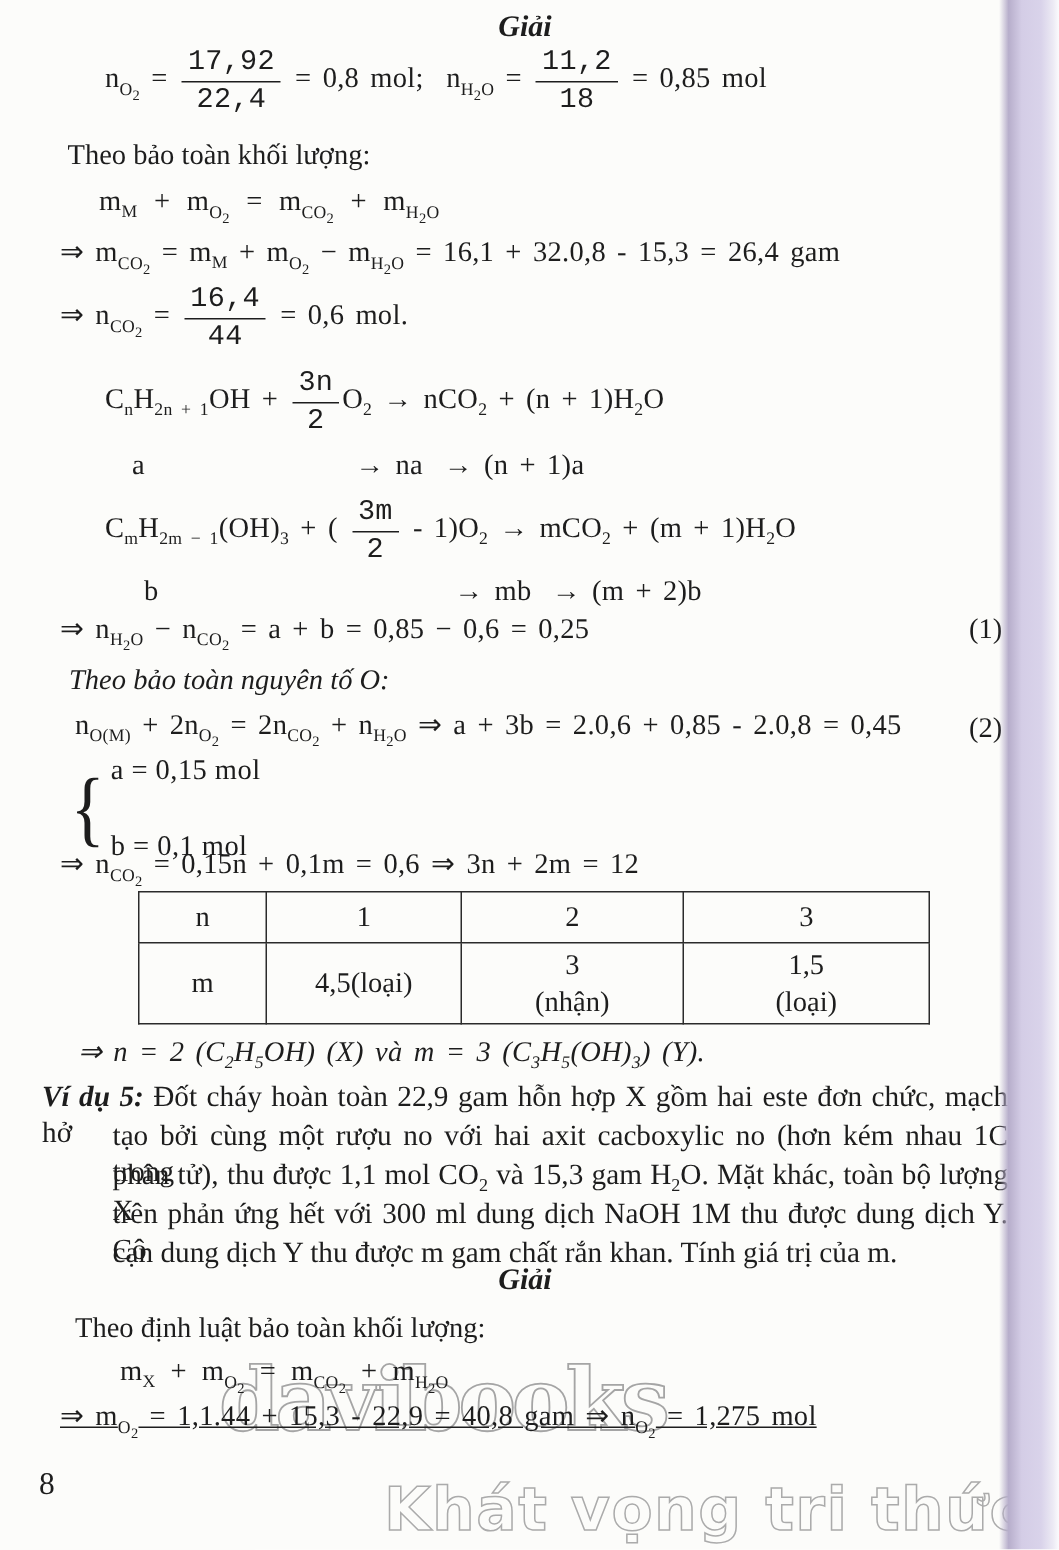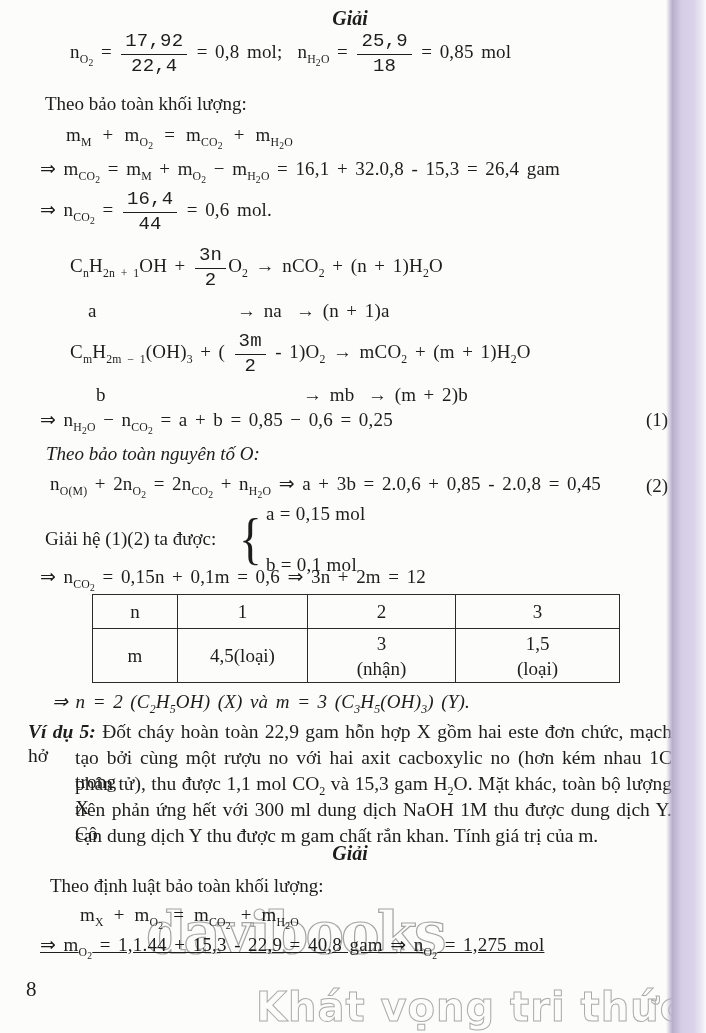--- a/index.html
+++ b/index.html
@@ -52,21 +52,21 @@
 </head>
 <body>
 
 <div class="page">
 
   <div class="watermark wm-brand" style="left:146px; top:899px;">davibooks</div>
   <div class="watermark wm-slogan" style="left:256px; top:984px;">Khát vọng tri thức</div>
 
   <div class="ln heading" style="top:6px;">Giải</div>
 
-  <div class="ln eq" style="left:70px; top:30px;">n<sub>O<sub>2</sub></sub> = <span class="fr"><span class="n">17,92</span><span class="d">22,4</span></span> = 0,8 mol; &nbsp;n<sub>H<sub>2</sub>O</sub> = <span class="fr"><span class="n">25,9</span><span class="d">18</span></span> = 0,85 mol</div>
+  <div class="ln eq" style="left:70px; top:30px;">n<sub>O<sub>2</sub></sub> = <span class="fr"><span class="n">17,92</span><span class="d">22,4</span></span> = 0,8 mol; &nbsp;n<sub>H<sub>2</sub>O</sub> = <span class="fr"><span class="n">11,2</span><span class="d">18</span></span> = 0,85 mol</div>
 
   <div class="ln" style="left:45px; top:92px;">Theo bảo toàn khối lượng:</div>
 
   <div class="ln eq" style="left:66px; top:123px; word-spacing:6px;">m<sub>M</sub> + m<sub>O<sub>2</sub></sub> = m<sub>CO<sub>2</sub></sub> + m<sub>H<sub>2</sub>O</sub></div>
 
   <div class="ln eq" style="left:40px; top:157px;">⇒ m<sub>CO<sub>2</sub></sub> = m<sub>M</sub> + m<sub>O<sub>2</sub></sub> − m<sub>H<sub>2</sub>O</sub> = 16,1 + 32.0,8 - 15,3 = 26,4 gam</div>
 
   <div class="ln eq" style="left:40px; top:188px;">⇒ n<sub>CO<sub>2</sub></sub> = <span class="fr"><span class="n">16,4</span><span class="d">44</span></span> = 0,6 mol.</div>
 
   <div class="ln eq" style="left:70px; top:244px;">C<sub>n</sub>H<sub>2n + 1</sub>OH + <span class="fr"><span class="n">3n</span><span class="d">2</span></span>O<sub>2</sub> → nCO<sub>2</sub> + (n + 1)H<sub>2</sub>O</div>
@@ -87,21 +87,20 @@
 
   <div class="ln eq" style="left:40px; top:408px;">⇒ n<sub>H<sub>2</sub>O</sub> − n<sub>CO<sub>2</sub></sub> = a + b = 0,85 − 0,6 = 0,25</div>
   <div class="ln eqnum" style="top:408px;">(1)</div>
 
   <div class="ln" style="left:46px; top:442px;font-style:italic;">Theo bảo toàn nguyên tố O:</div>
 
   <div class="ln eq" style="left:50px; top:472px;">n<sub>O(M)</sub> + 2n<sub>O<sub>2</sub></sub> = 2n<sub>CO<sub>2</sub></sub> + n<sub>H<sub>2</sub>O</sub> ⇒ a + 3b = 2.0,6 + 0,85 - 2.0,8 = 0,45</div>
   <div class="ln eqnum" style="top:474px;">(2)</div>
 
   <div class="ln system" style="left:45px; top:500px;">
-    <span class="lbl">Giải hệ (1)(2) ta được:</span>
     <span class="brace">{</span>
     <span class="syslines">
       <span>a = 0,15 mol</span>
       <span>b = 0,1 mol</span>
     </span>
   </div>
 
   <div class="ln eq" style="left:40px; top:565px;">⇒ n<sub>CO<sub>2</sub></sub> = 0,15n + 0,1m = 0,6 ⇒ 3n + 2m = 12</div>
 
   <table class="nm" style="position:absolute; left:92px; top:594px; z-index:2;">

